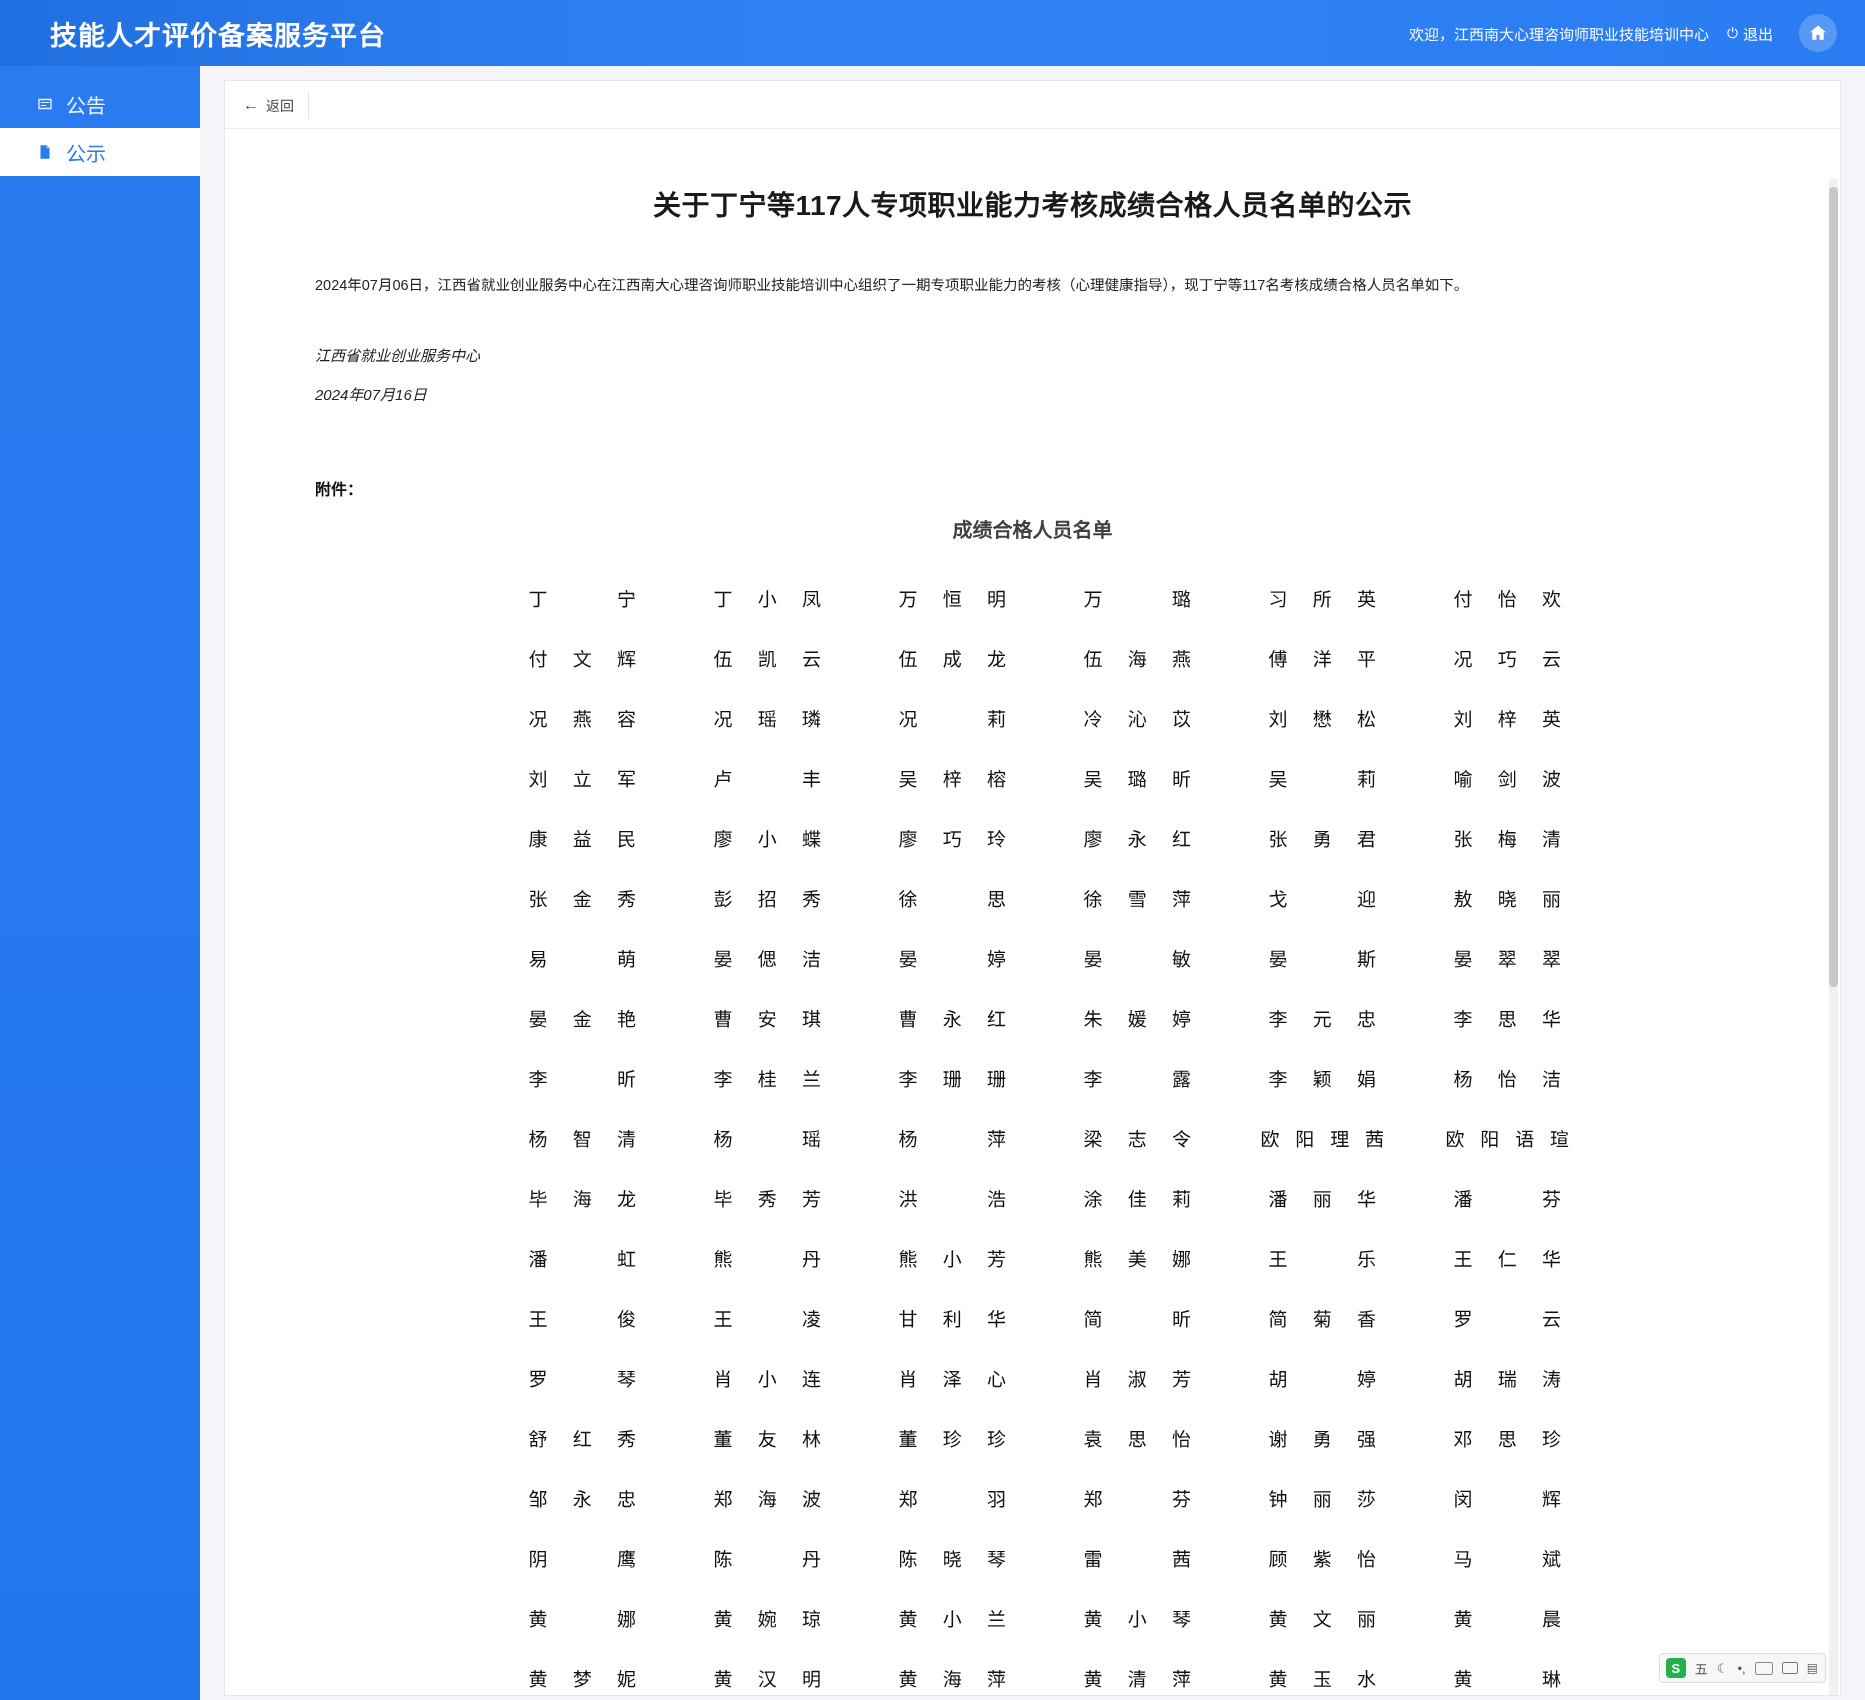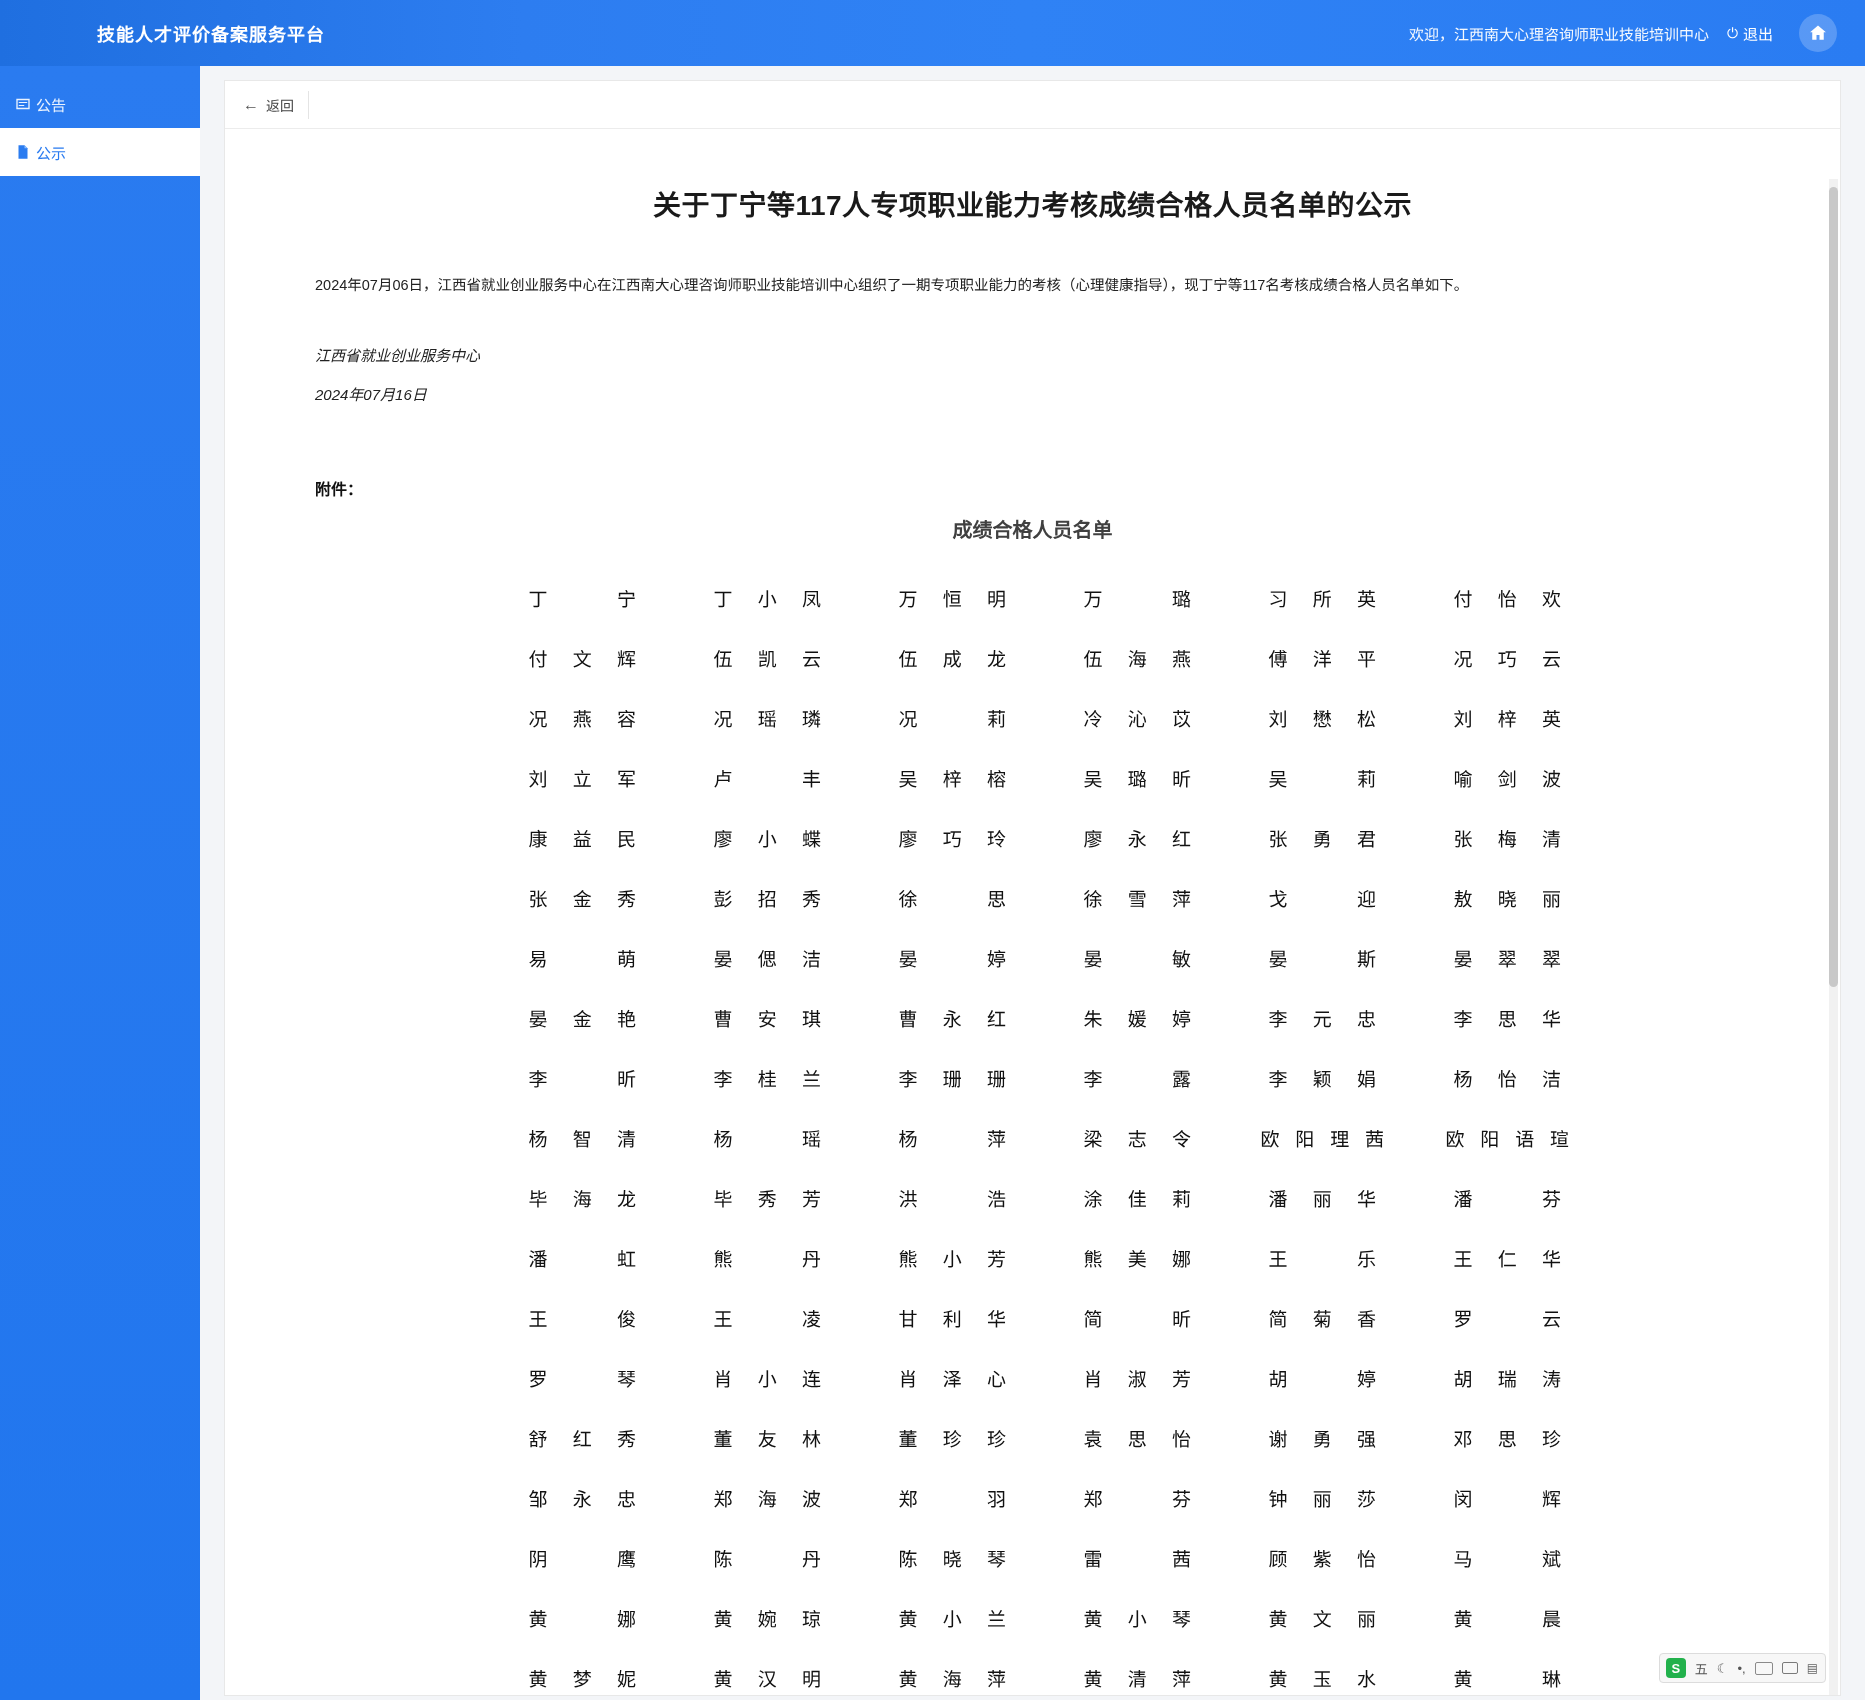--- a/index.html
+++ b/index.html
@@ -13,23 +13,23 @@
 
   
   .topbar {
     position: absolute; top: 0; left: 0;
     width: 1865px; height: 66px;
     background: linear-gradient(90deg, #1f6fe0 0%, #2d7df0 28%, #2f82f5 55%, #2a7cf2 100%);
     color: #fff;
     display: flex; align-items: center;
   }
   .brand {
-    font-size: 18px; font-weight: bold;
+    font-size: 27px; font-weight: bold;
     letter-spacing: 1px;
-    margin-left: 97px;
+    margin-left: 50px;
     color: #ffffff;
     white-space: nowrap;
   }
   .topbar-right {
     position: absolute; right: 0; top: 0;
     height: 66px; display: flex; align-items: center;
   }
   .welcome {
     font-size: 15px; color: #ffffff; opacity: .96;
     white-space: nowrap;
@@ -51,22 +51,22 @@
   
   .sidebar {
     position: absolute; top: 66px; left: 0;
     width: 200px; height: 1634px;
     background: #2f7ef2;
     background: linear-gradient(180deg, #2a7bf0 0%, #2176ee 100%);
     padding-top: 14px;
   }
   .side-item {
     height: 48px; display: flex; align-items: center;
-    padding-left: 14px; gap: 4px;
-    color: #eaf3ff; font-size: 15px;
+    padding-left: 36px; gap: 12px;
+    color: #eaf3ff; font-size: 20px;
   }
   .side-item.active {
     background: #ffffff;
     color: #2b7cf0;
   }
   .side-ico { width: 18px; height: 18px; display:block; }
 
   
   .content {
     position: absolute; top: 66px; left: 200px;

